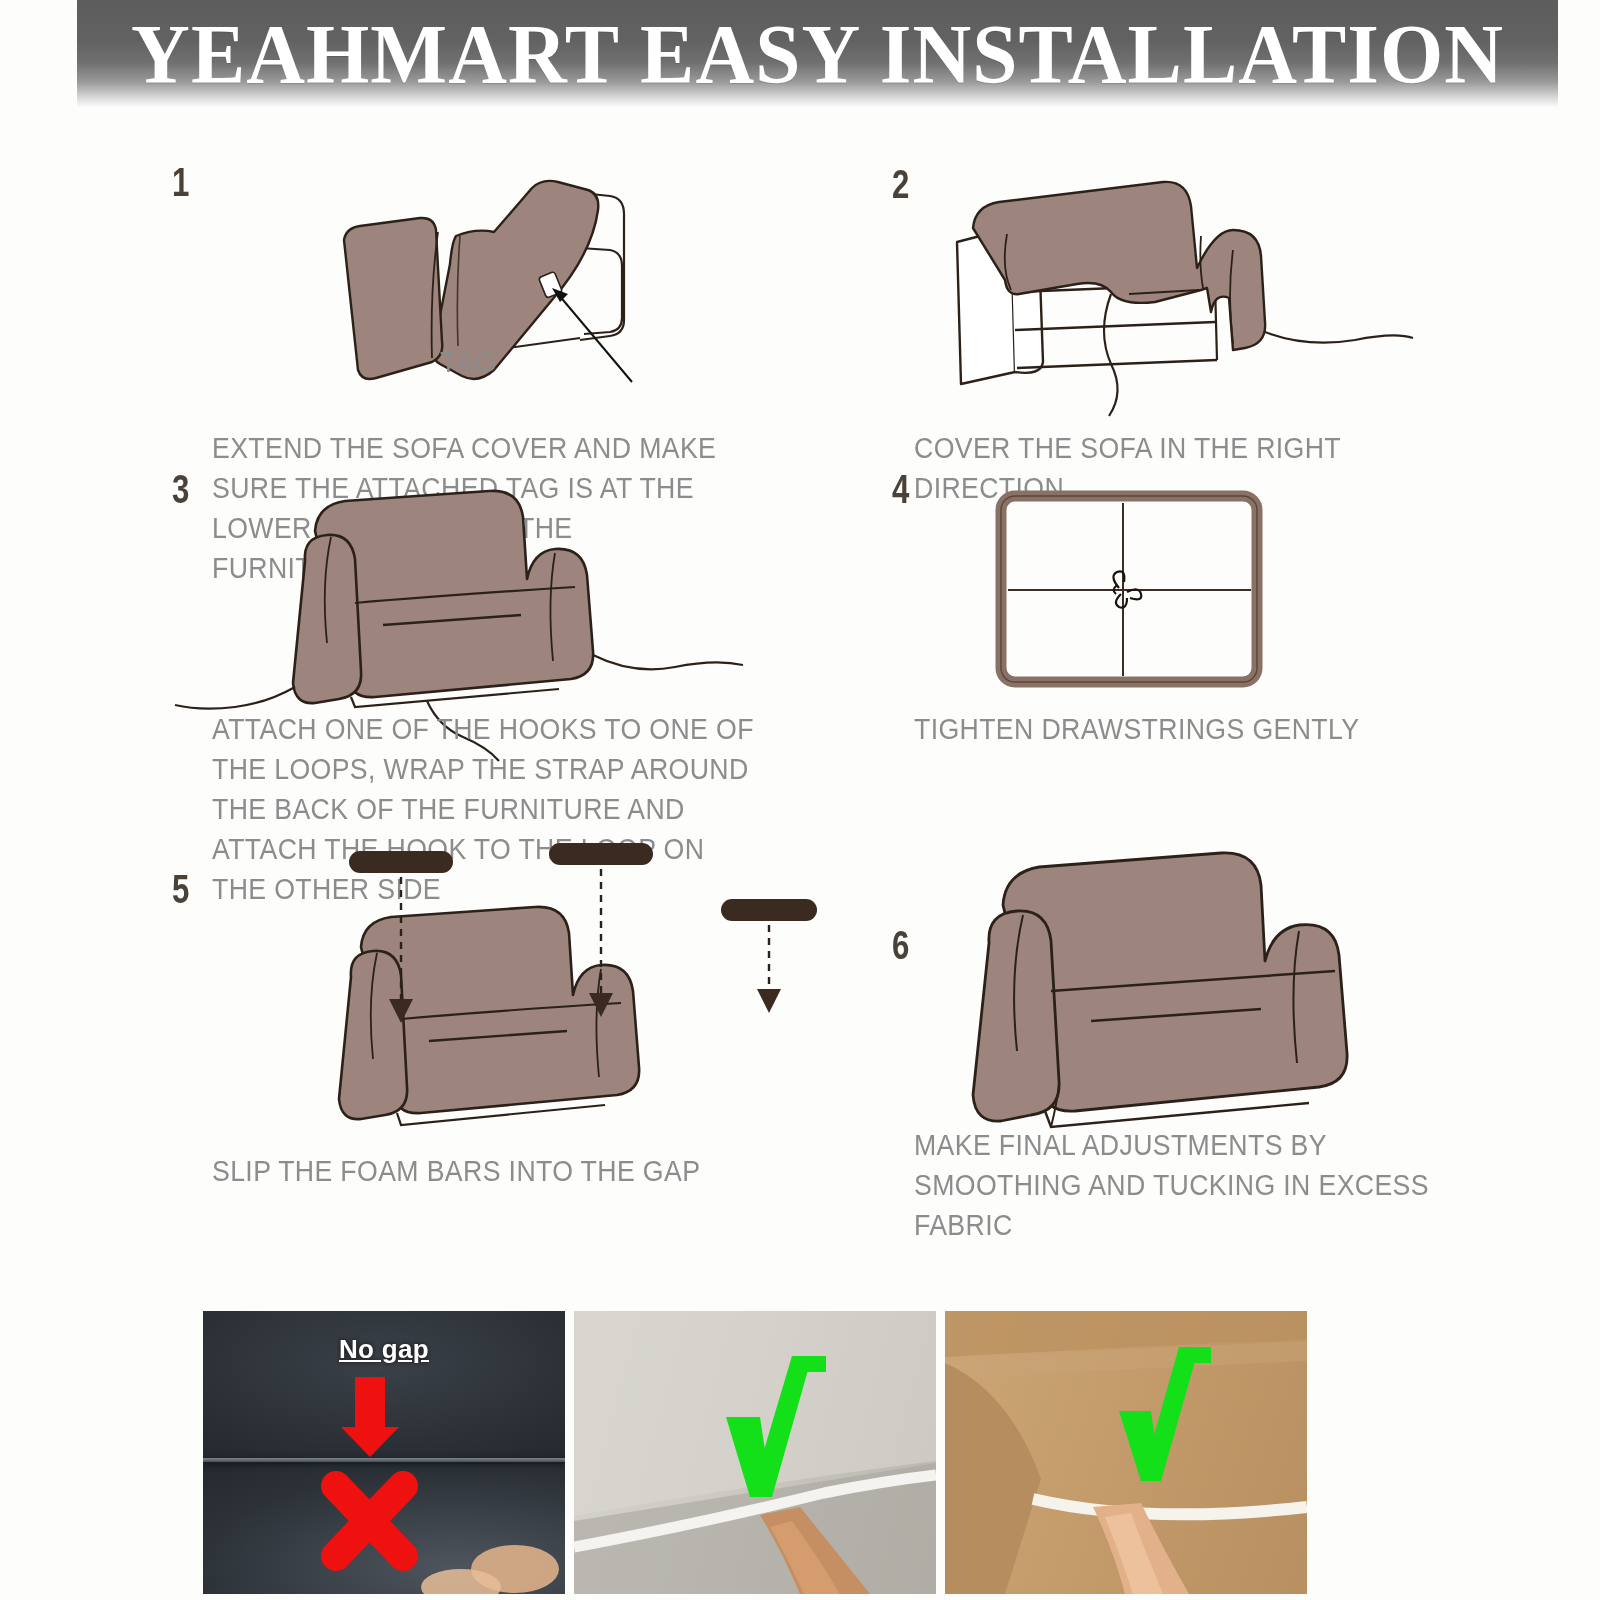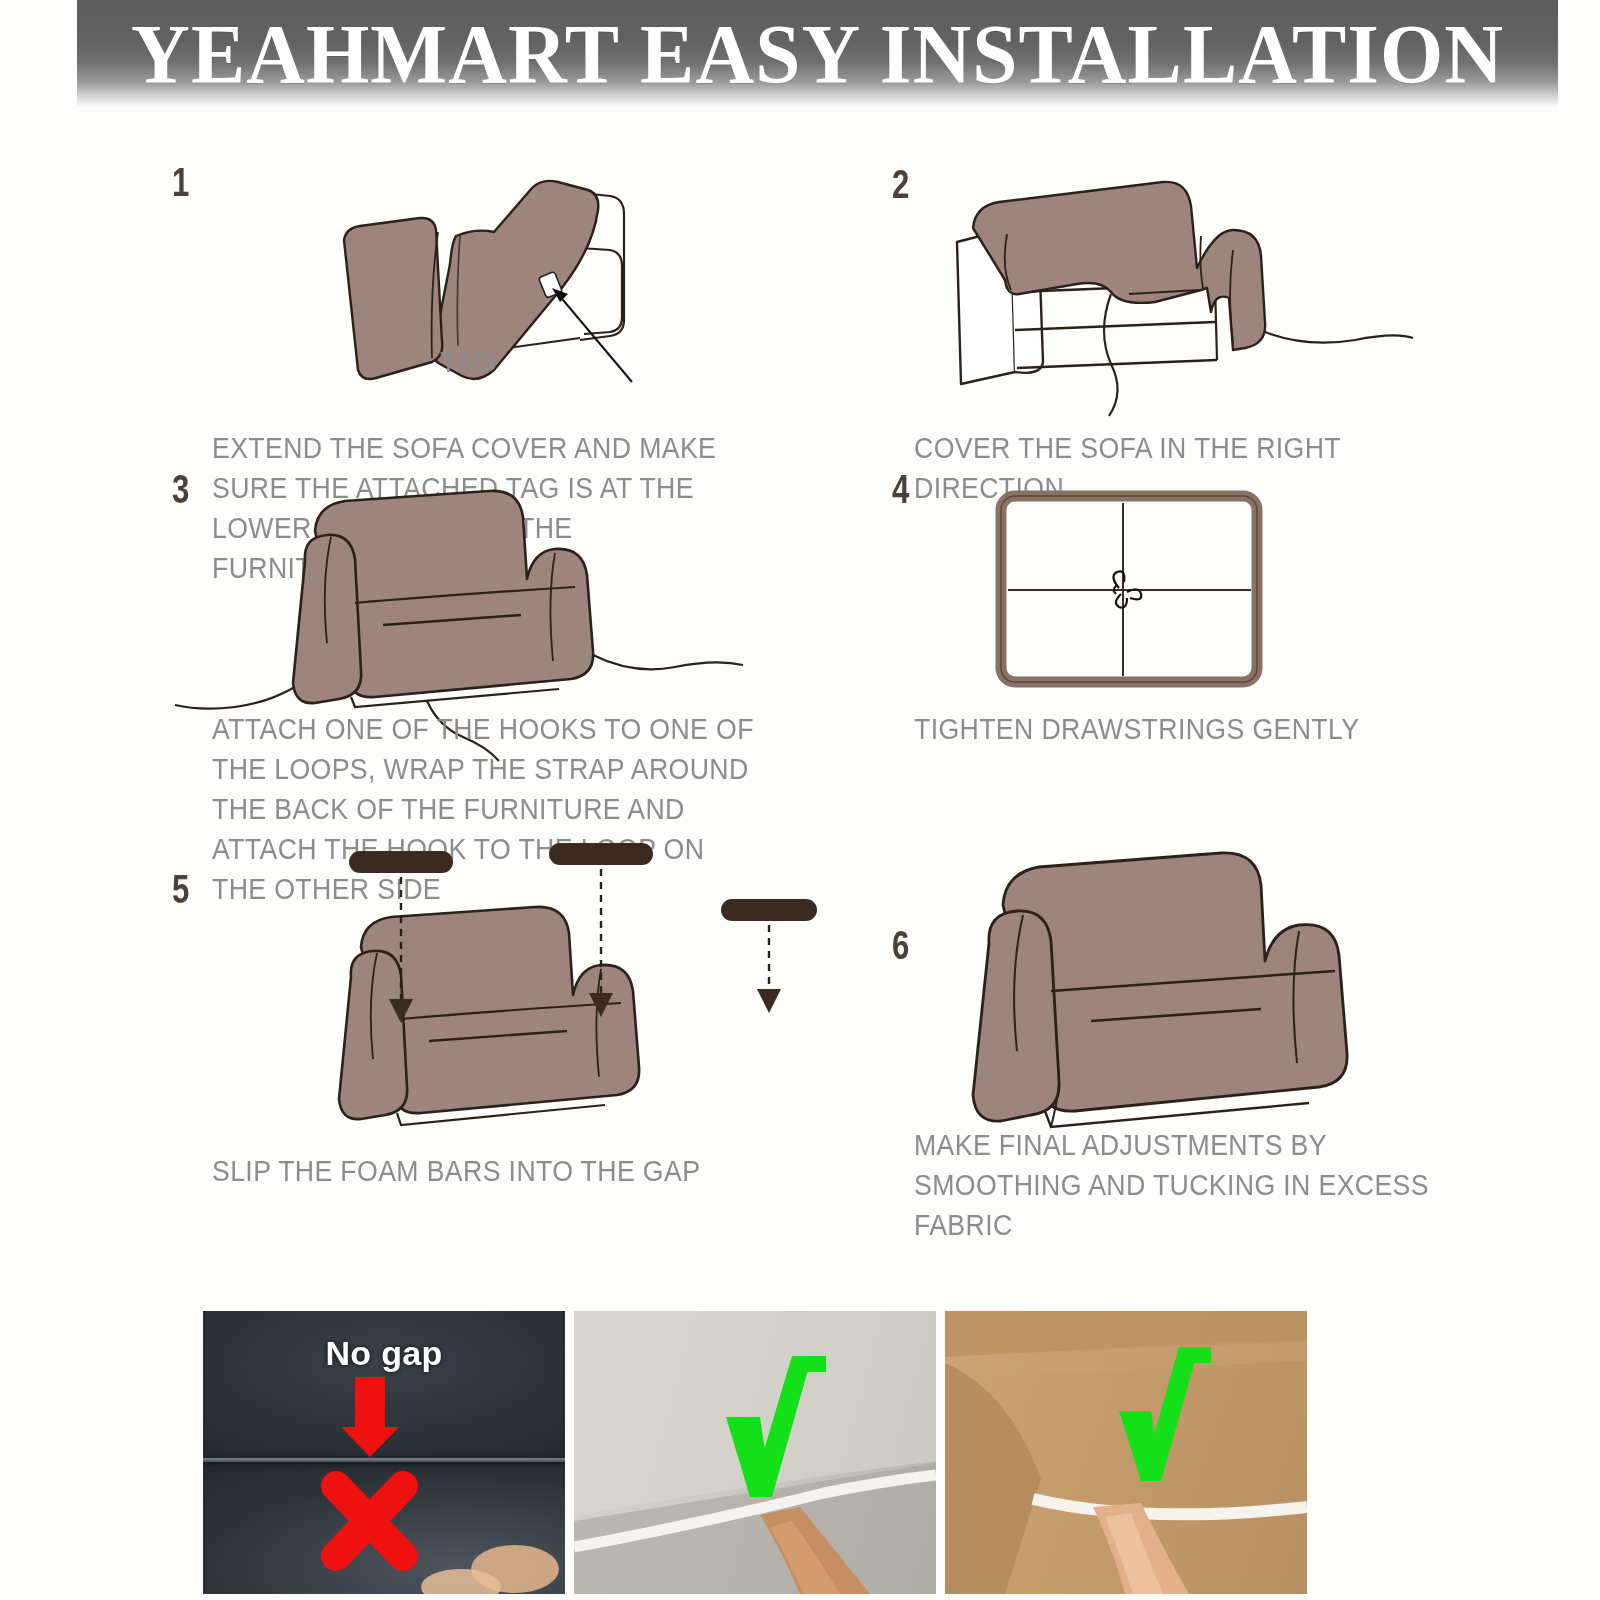--- a/index.html
+++ b/index.html
@@ -117,23 +117,24 @@
     background:
       linear-gradient(105deg,#d5d3cd 0%,#cecbc4 40%,#c3c0b9 70%,#b9b6ae 100%);
   }
   .photo-tan{
     background:
       linear-gradient(110deg,#c9a173 0%,#c29a6b 45%,#b8investigate 46%, #b58f61 100%);
     background:linear-gradient(110deg,#cba675 0%,#c49c6c 45%,#b78f60 100%);
   }
   .nogap-text{
     position:absolute;left:0;top:8%;width:100%;text-align:center;
-    color:#ffffff;font-weight:bold;font-size:34px;
+    color:#ffffff;font-weight:bold;font-size:26px;
     text-shadow:0 0 5px rgba(0,0,0,.75);
     letter-spacing:.3px;
+    text-decoration:underline;
   }
   svg{display:block;overflow:visible;}
 </style>
 </head>
 <body>
 
 <div class="banner">
   <div class="banner-title">YEAHMART EASY INSTALLATION</div>
 </div>
 

